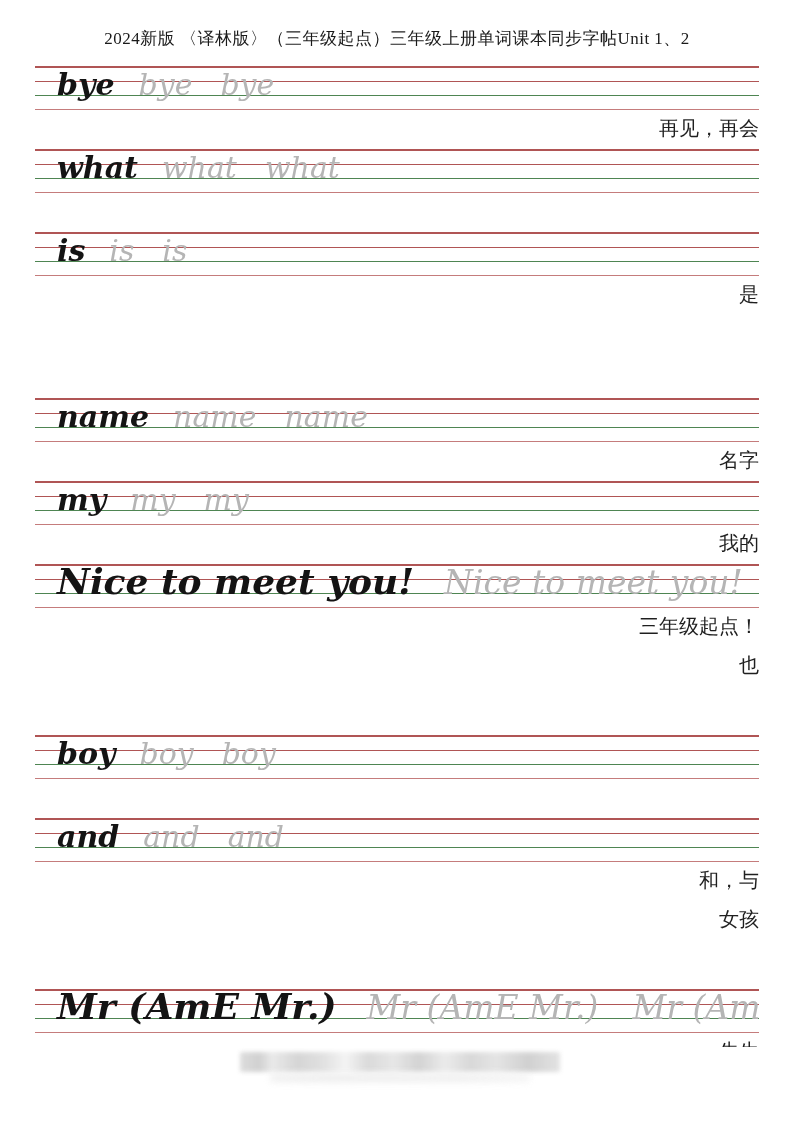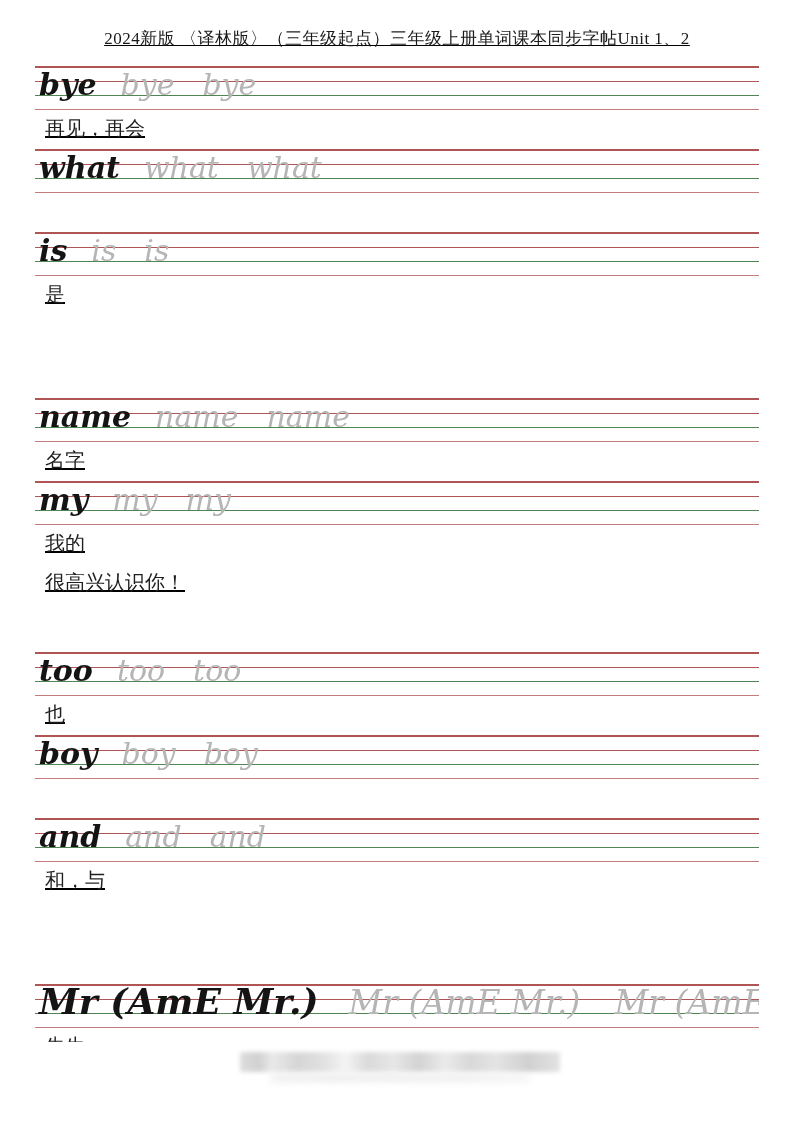--- a/index.html
+++ b/index.html
@@ -5,21 +5,20 @@
   * { margin: 0; padding: 0; box-sizing: border-box; }
   html, body { background: #ffffff; }
   .page {
     position: relative;
     width: 794px;
     height: 1122px;
     margin: 0 auto;
     background: #ffffff;
     overflow: hidden;
     font-family: "Liberation Sans", sans-serif;
-    text-decoration: underline;
   }
   .header {
     height: 66px;
     padding-top: 27px;
     text-align: center;
   }
   .title {
     font-family: "Liberation Serif", serif;
     font-size: 17px;
     letter-spacing: 0.5px;
@@ -40,21 +39,21 @@
     position: absolute;
     left: 0; right: 0;
     height: 1.5px;
   }
   .gl.l1 { top: 0;      background: var(--line-red, #b05555); }
   .gl.l2 { top: 14.5px; background: var(--line-red, #b05555); }
   .gl.l3 { top: 28.5px; background: var(--line-green, #4e8552); }
   .gl.l4 { top: 42.5px; background: var(--line-red-light, #c57c7c); }
   .words {
     position: absolute;
-    left: 4px; top: 0; right: 0;
+    left: 22px; top: 0; right: 0;
     height: 44px;
     line-height: 38px;
     white-space: nowrap;
     font-family: "DejaVu Serif", serif;
     font-style: italic;
   }
   .word {
     font-size: 30px;
     font-weight: bold;
     color: var(--word-dark, #141414);
@@ -67,20 +66,21 @@
   }
   .entry.large .words { line-height: 34px; }
   .entry.large .word  { font-size: 36px; margin-right: 30px; }
   .entry.large .copy  { font-size: 33px; margin-right: 34px; }
   .translation {
     margin: 5px 0 0 10px;
     font-size: 20px;
     line-height: 26px;
     color: #1f1f1f;
     font-family: "DejaVu Sans", sans-serif;
+    text-align: right;
   }
   .entry.clipped .translation {
     height: 9px;
     overflow: hidden;
   }
   .watermark {
     position: absolute;
     left: 240px; top: 1052px;
     width: 320px; height: 20px;
     background: linear-gradient(90deg,
@@ -183,33 +183,33 @@
       <div class="gl l3"></div>
       <div class="gl l4"></div>
       <div class="words">
         <span class="word">my</span><span class="copy">my</span><span class="copy">my</span>
       </div>
     </div>
     <div class="translation">我的</div>
   </div>
 
   <div class="entry large">
-    <div class="translation">很高兴认识你！</div>
-  </div>
-
-  <div class="entry">
-    <div class="guide">
-      <div class="gl l1"></div>
-      <div class="gl l2"></div>
-      <div class="gl l3"></div>
-      <div class="gl l4"></div>
-      <div class="words">
-        <span class="word">too</span><span class="copy">too</span><span class="copy">too</span>
-      </div>
-    </div>
+    <div class="guide">
+      <div class="gl l1"></div>
+      <div class="gl l2"></div>
+      <div class="gl l3"></div>
+      <div class="gl l4"></div>
+      <div class="words">
+        <span class="word">Nice to meet you!</span><span class="copy">Nice to meet you!</span>
+      </div>
+    </div>
+    <div class="translation">三年级起点！</div>
+  </div>
+
+  <div class="entry">
     <div class="translation">也</div>
   </div>
 
   <div class="entry">
     <div class="guide">
       <div class="gl l1"></div>
       <div class="gl l2"></div>
       <div class="gl l3"></div>
       <div class="gl l4"></div>
       <div class="words">
@@ -225,20 +225,21 @@
       <div class="gl l3"></div>
       <div class="gl l4"></div>
       <div class="words">
         <span class="word">and</span><span class="copy">and</span><span class="copy">and</span>
       </div>
     </div>
     <div class="translation">和，与</div>
   </div>
 
   <div class="entry">
+    <div class="translation">女孩</div>
   </div>
 
   <div class="entry large clipped">
     <div class="guide">
       <div class="gl l1"></div>
       <div class="gl l2"></div>
       <div class="gl l3"></div>
       <div class="gl l4"></div>
       <div class="words">
         <span class="word">Mr (AmE Mr.)</span><span class="copy">Mr (AmE Mr.)</span><span class="copy">Mr (AmE Mr.)</span>

